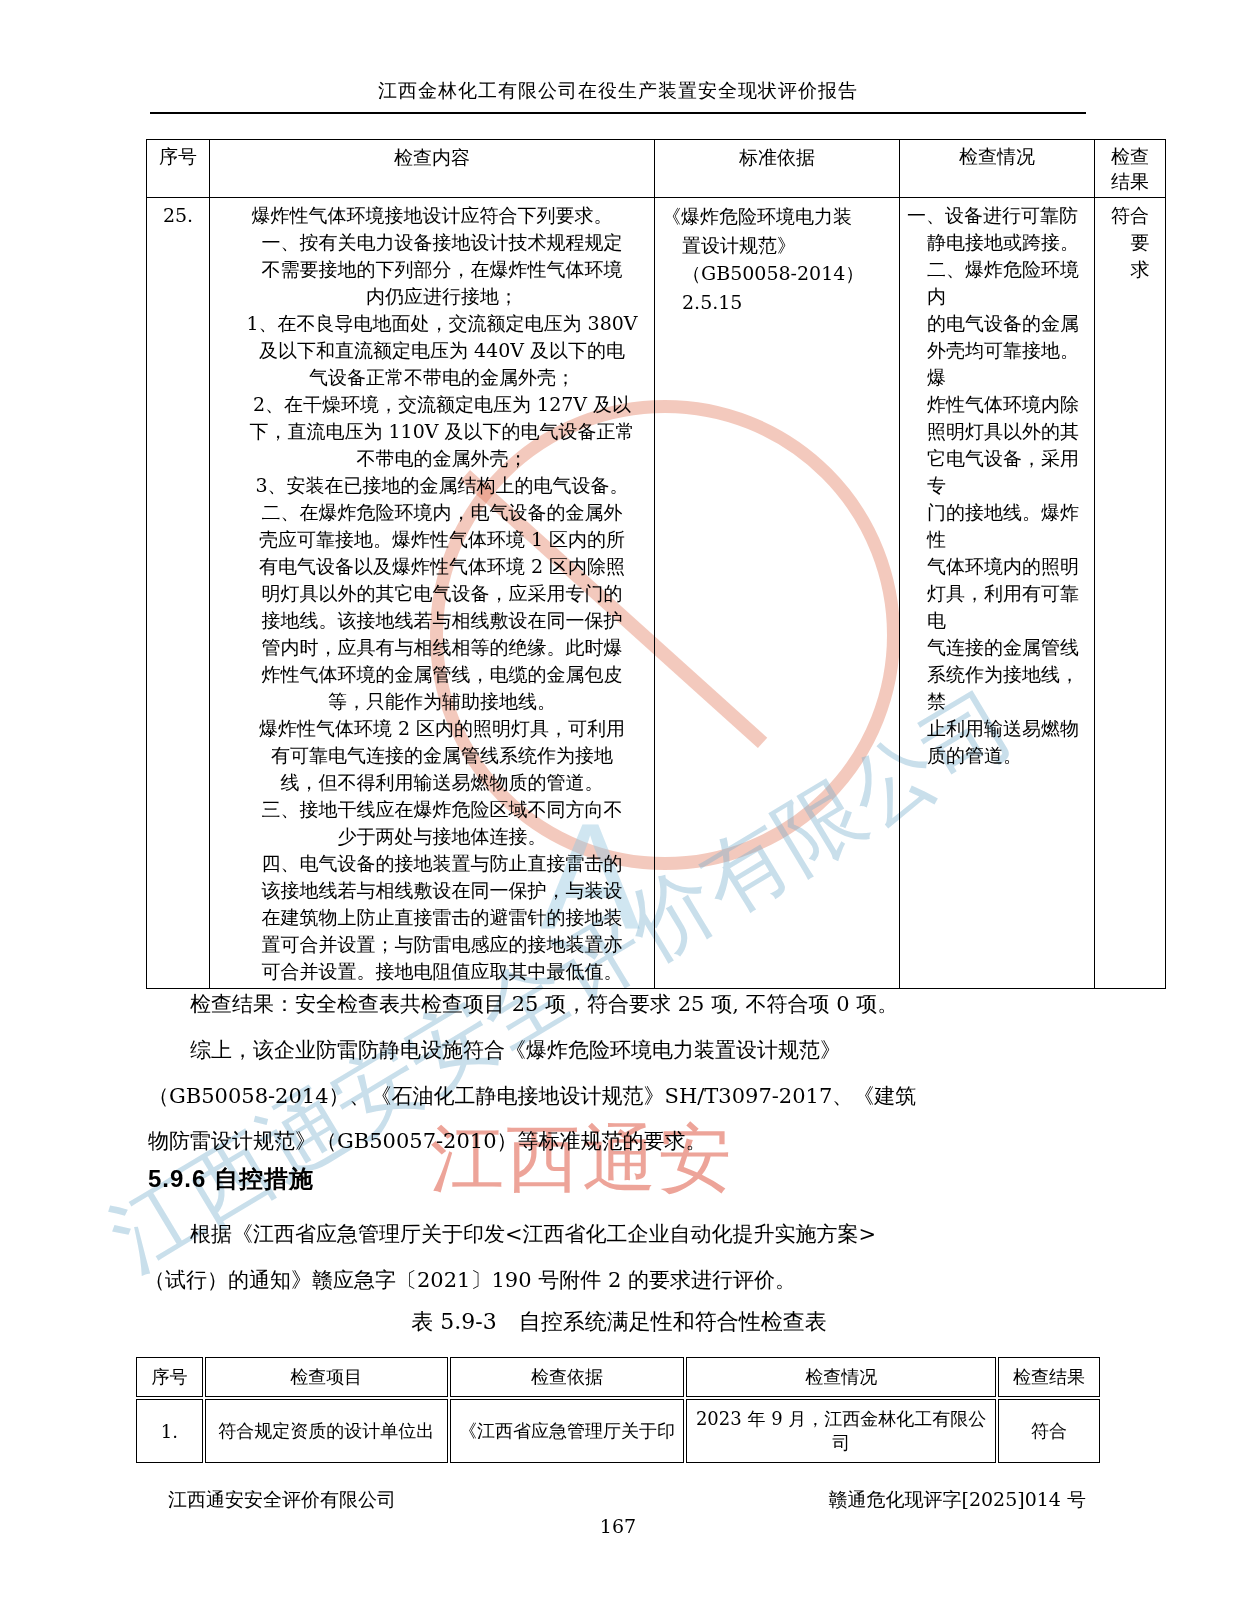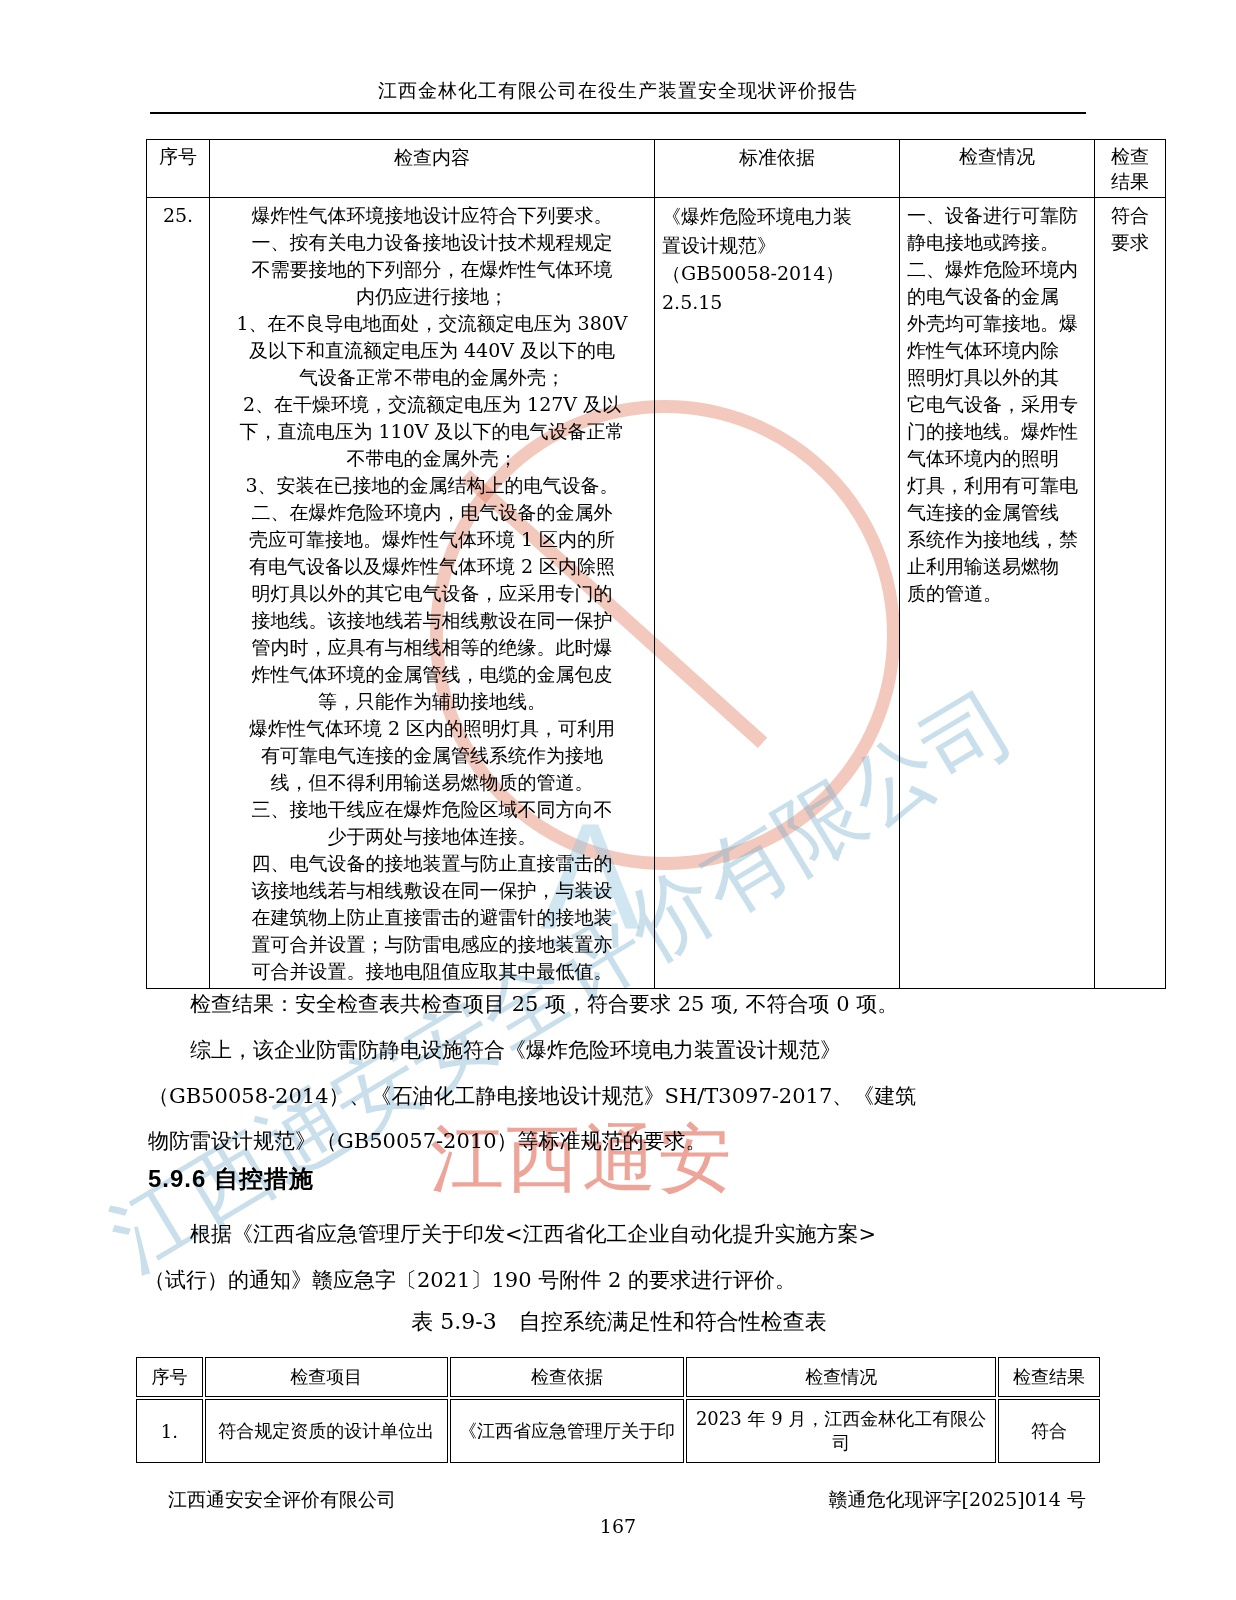--- a/index.html
+++ b/index.html
@@ -122,21 +122,21 @@
   .c-body  { width: 430px; text-align: center; }
   .c-std   { width: 230px; text-align: center; }
   .c-sit   { width: 180px; }
   .c-res   { width: 56px;  text-align: center; }
 
   .hdr td { text-align: center; vertical-align: middle; padding: 6px 4px; }
   .hdr .two-line { line-height: 1.3; }
 
   .mid-v { vertical-align: middle; }
   .cell-p { margin: 0; }
-  .cell-p + .cell-p { margin-top: 0px; }
+  .cell-p + .cell-p { margin-top: 0px; margin-left: 20px; }
 
   .std-cell {
     text-align: left;
     vertical-align: middle;
     line-height: 1.5;
   }
 
   
   .para {
     position: absolute;

